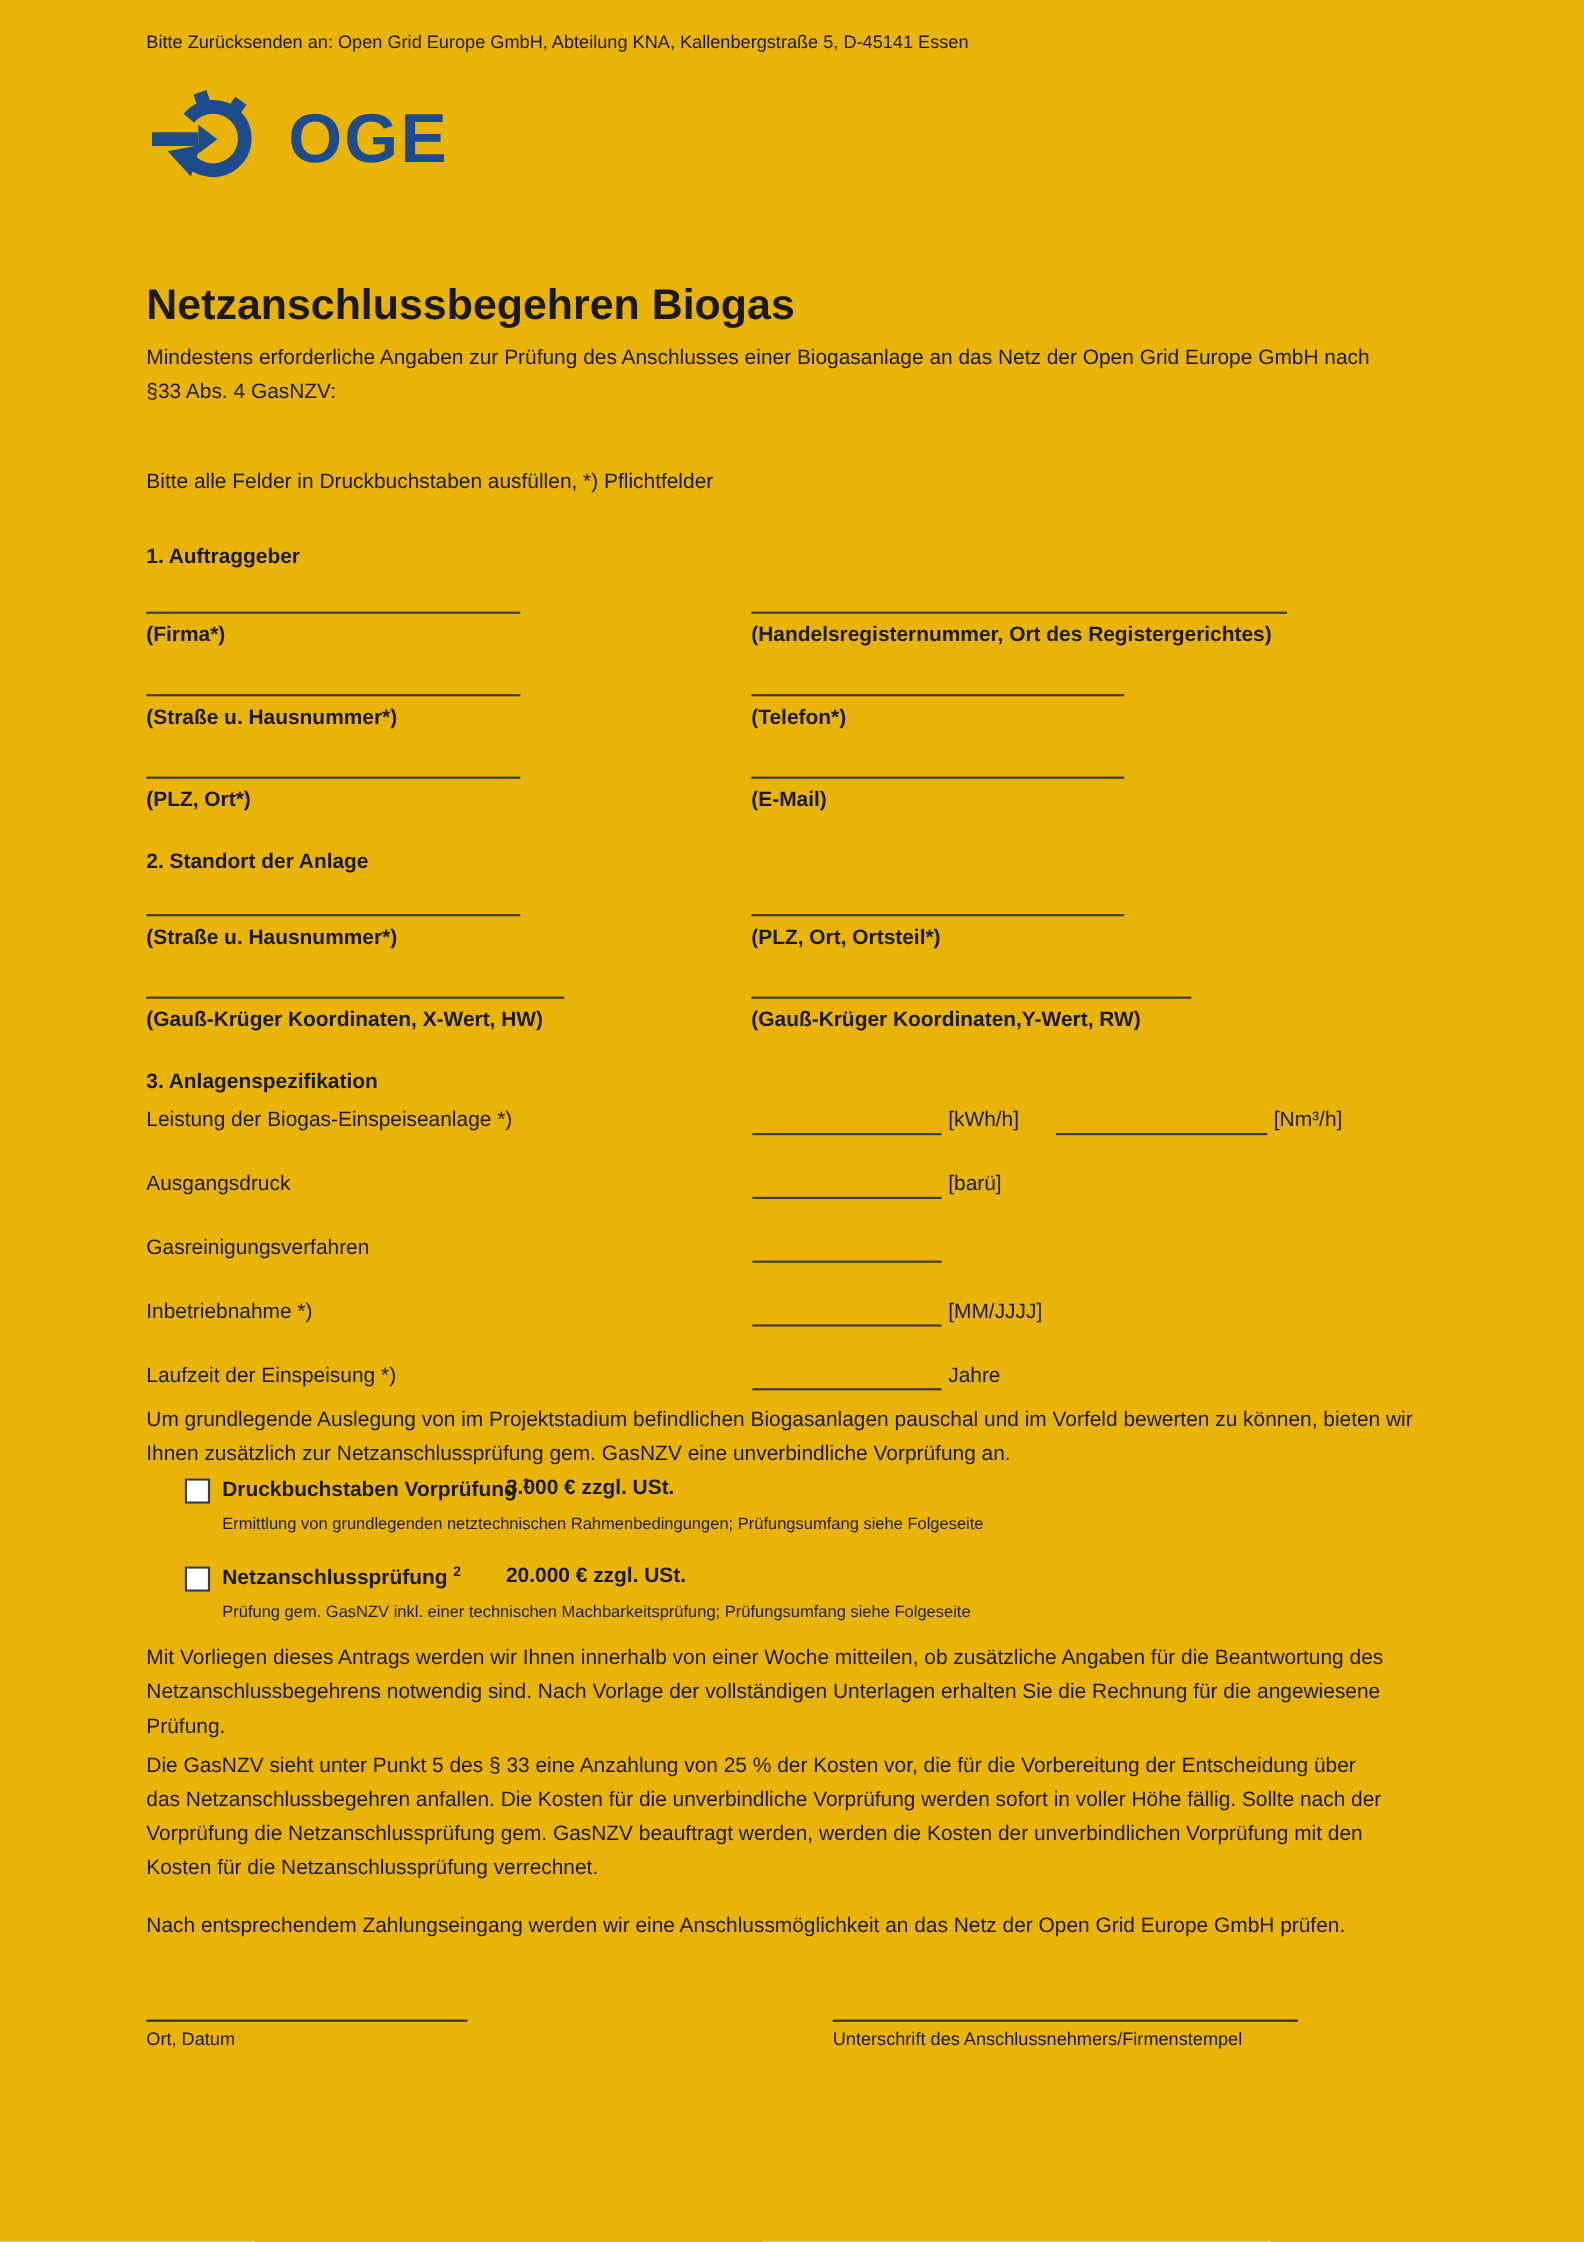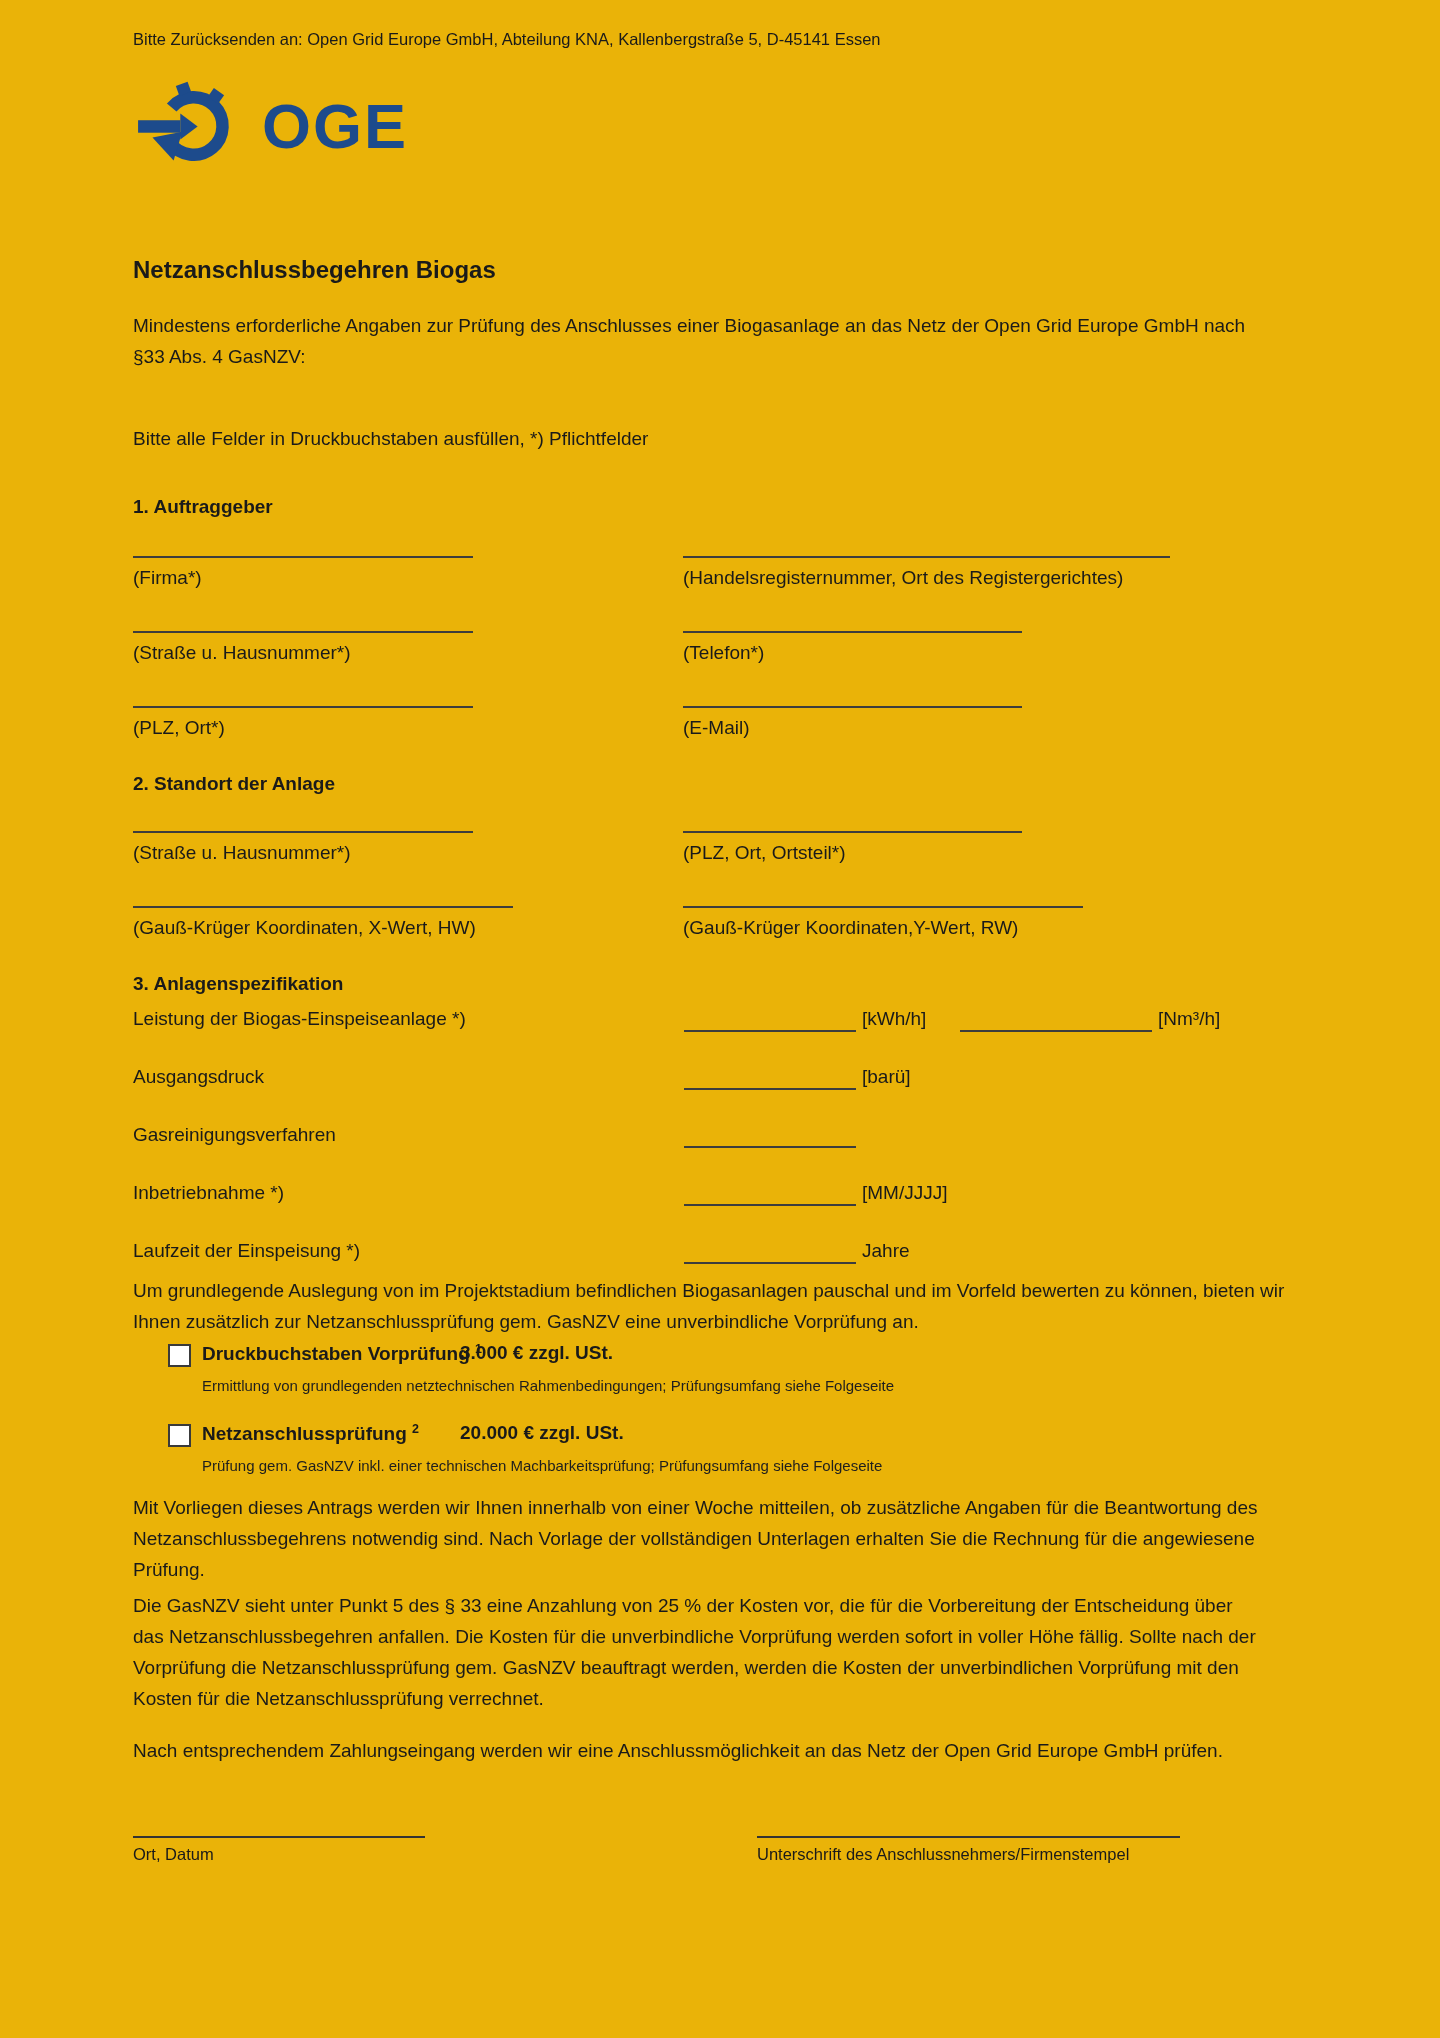--- a/index.html
+++ b/index.html
@@ -7,29 +7,29 @@
     position:relative; width:1440px; height:2038px; background:#eab308;
     font-family:"Liberation Sans", sans-serif; color:#1a1a1a; overflow:hidden;
   }
   .abs { position:absolute; }
 
   .return-note { left:133px; top:30px; font-size:16.5px; white-space:nowrap; }
 
   .logo-row { left:138px; top:78px; display:flex; align-items:center; }
   .logo-text { font-size:63px; font-weight:bold; color:#1d4b8c; letter-spacing:2px; margin-left:24px; }
 
-  .doc-title { left:133px; top:256px; font-size:24px; font-weight:bold; white-space:nowrap; }
+  .doc-title { left:133px; top:256px; font-size:39px; font-weight:bold; white-space:nowrap; }
 
   .body-text { left:133px; font-size:19px; line-height:31px; width:1125px; }
   .nowrap { white-space:nowrap; }
 
   .sec-heading { left:133px; font-size:19px; font-weight:bold; white-space:nowrap; }
 
   .two-col { left:133px; position:absolute; height:60px; }
-  .fcell { position:absolute; top:0; }
+  .fcell { position:absolute; top:0;font-weight:bold; }
   .fill-line { border-top:2px solid #3d3d3d; height:0; }
   .flabel { margin-top:9px; font-size:19px; white-space:nowrap; }
 
   .spec-row { left:133px; position:absolute; font-size:19px; height:26px; width:1180px; }
   .spec-label { white-space:nowrap; }
   .spec-line { position:absolute; top:22px; border-top:2px solid #3d3d3d; }
   .spec-unit { position:absolute; top:0; white-space:nowrap; }
 
   .cb-row { left:168px; position:absolute; height:28px; width:900px; }
   .cb-box { position:absolute; left:0; top:2px; width:19px; height:19px; border:2.5px solid #3a3a3a; background:#fff; }

